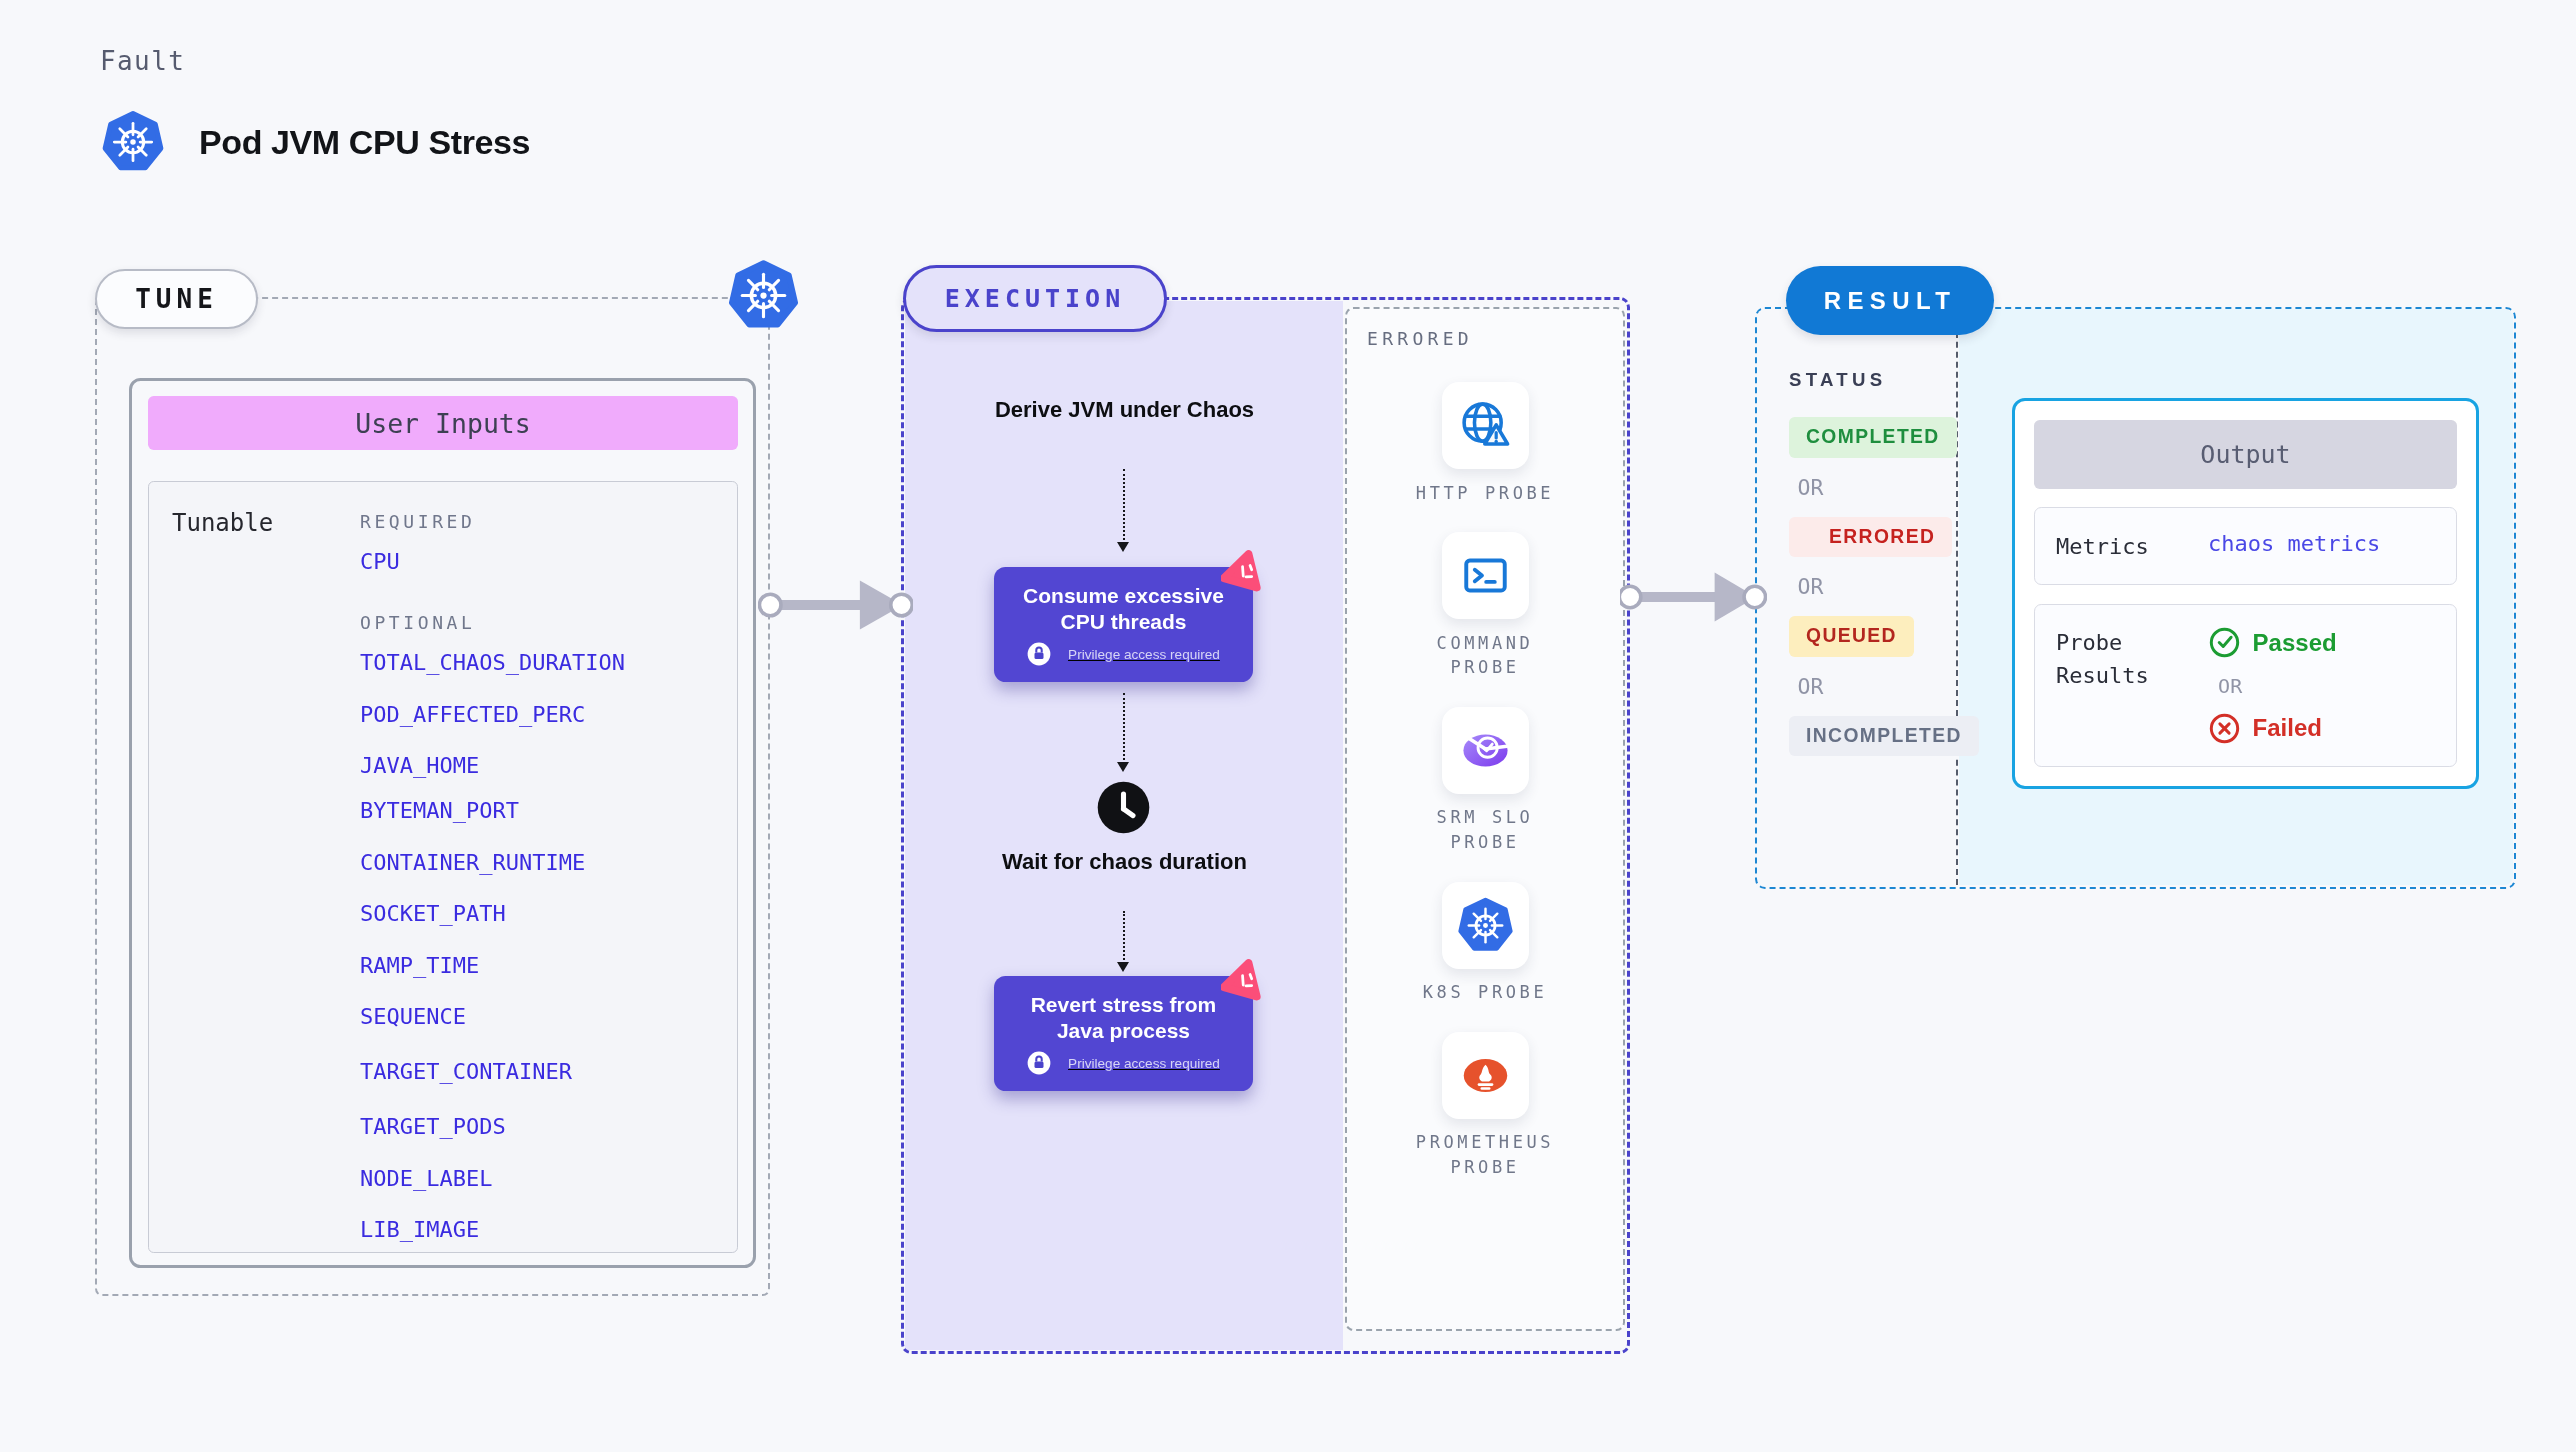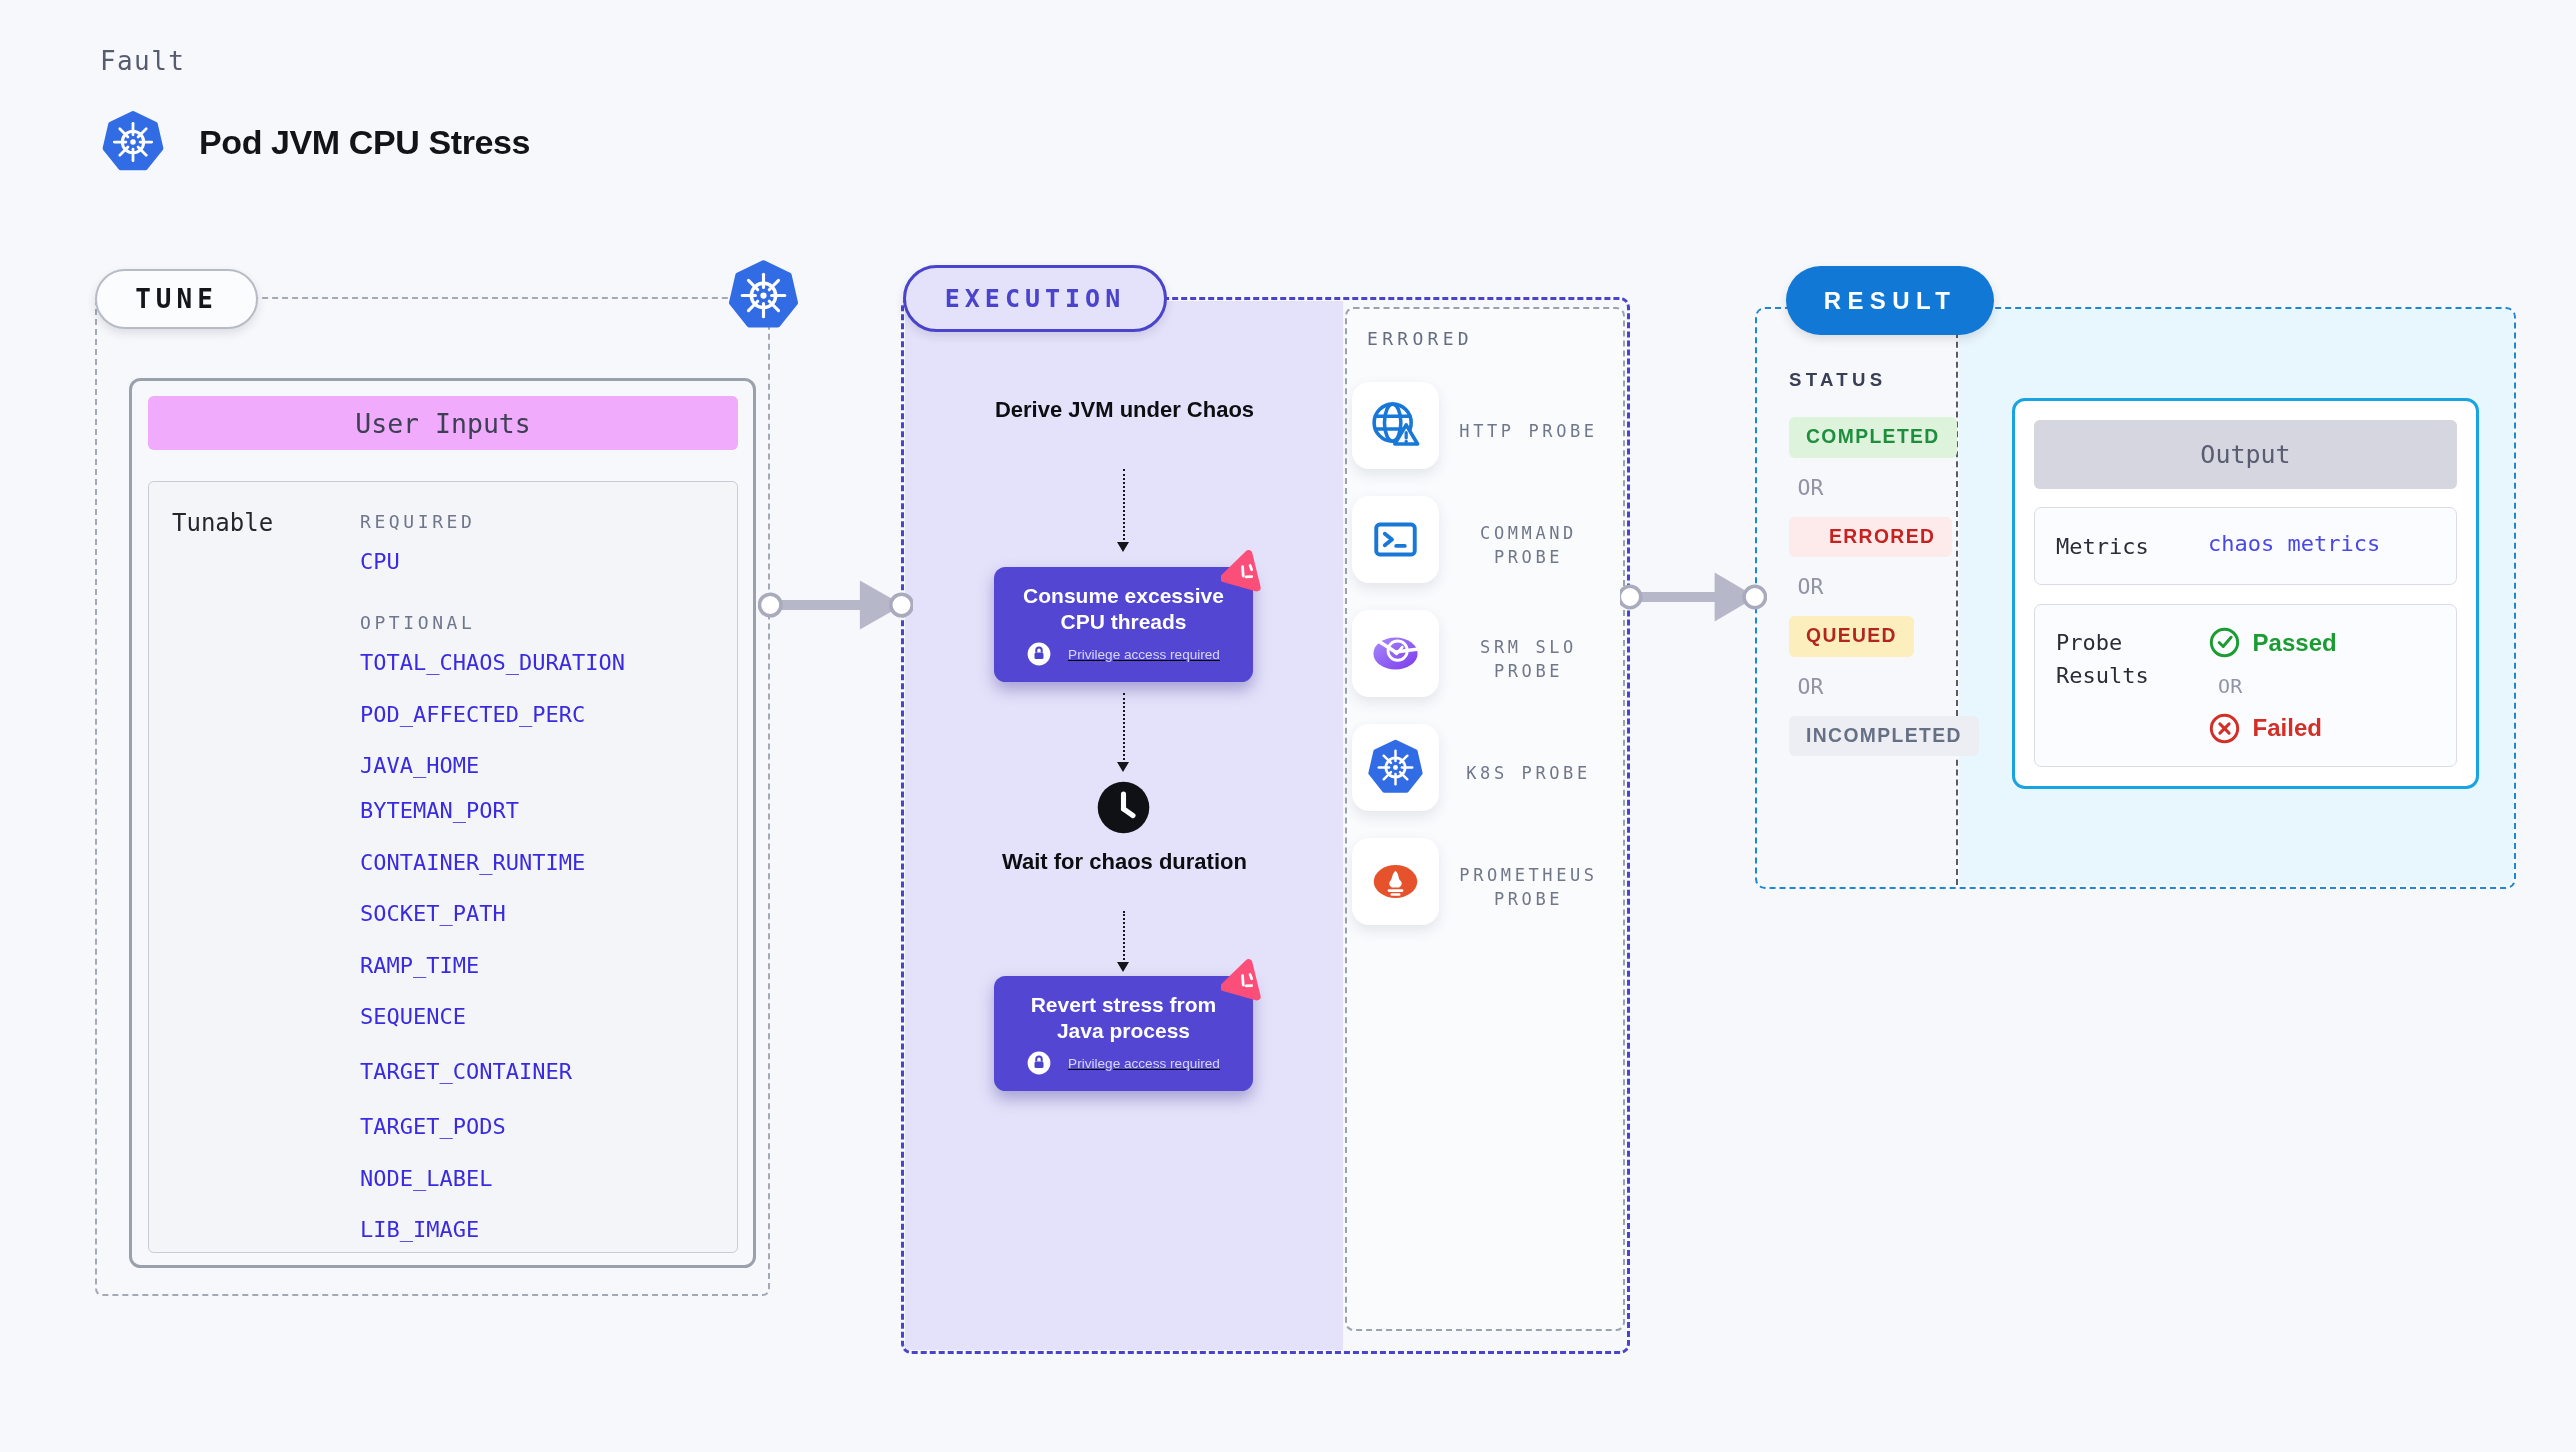--- a/index.html
+++ b/index.html
@@ -72,21 +72,21 @@
   .privilege-row { display:flex; align-items:center; gap:17px;text-decoration:underline; }
   .privilege-row .note { color:#d7d5f6; font-size:13.6px; }
   .chaos-badge { position:absolute; right:-14.3px; top:-20px; z-index:3; }
   .clock-wrap { position:absolute; z-index:2; }
 
   
   .probes-label { position:absolute; left:20px; top:19.3px; font-size:18px; color:#666d80;
                letter-spacing:4.3px; }
   .probe-list { position:absolute; left:0; top:73px; width:100%; display:flex;
                flex-direction:column; align-items:center; gap:27px; }
-  .probe-item { display:flex; align-items:center; }
+  .probe-item { display:flex; flex-direction:column; align-items:center; }
   .probe-card { width:87px; height:87px; background:#ffffff; border-radius:17px;
                display:flex; align-items:center; justify-content:center;
                box-shadow:0 5.7px 13px rgba(40,50,80,0.10); }
   .probe-name { margin-top:11.5px; width:179px; text-align:center; font-size:17px;
                color:#70778a; letter-spacing:3.6px; line-height:1.45; }
 
   
   .status-col { left:1789px; top:369px; width:161px; display:flex; flex-direction:column;
                align-items:flex-start; z-index:3; }
   .status-heading { font-size:18.6px; font-weight:bold; color:#3a3f55; letter-spacing:4.3px;

